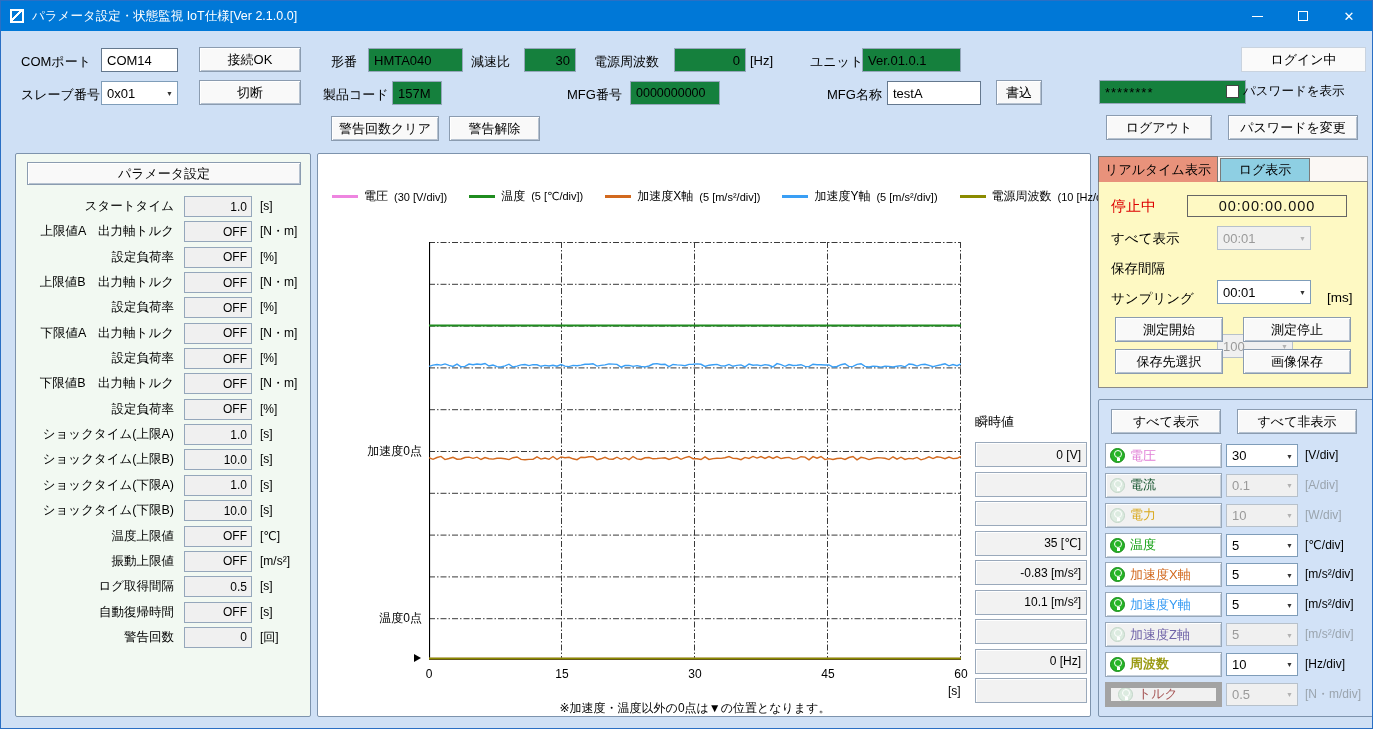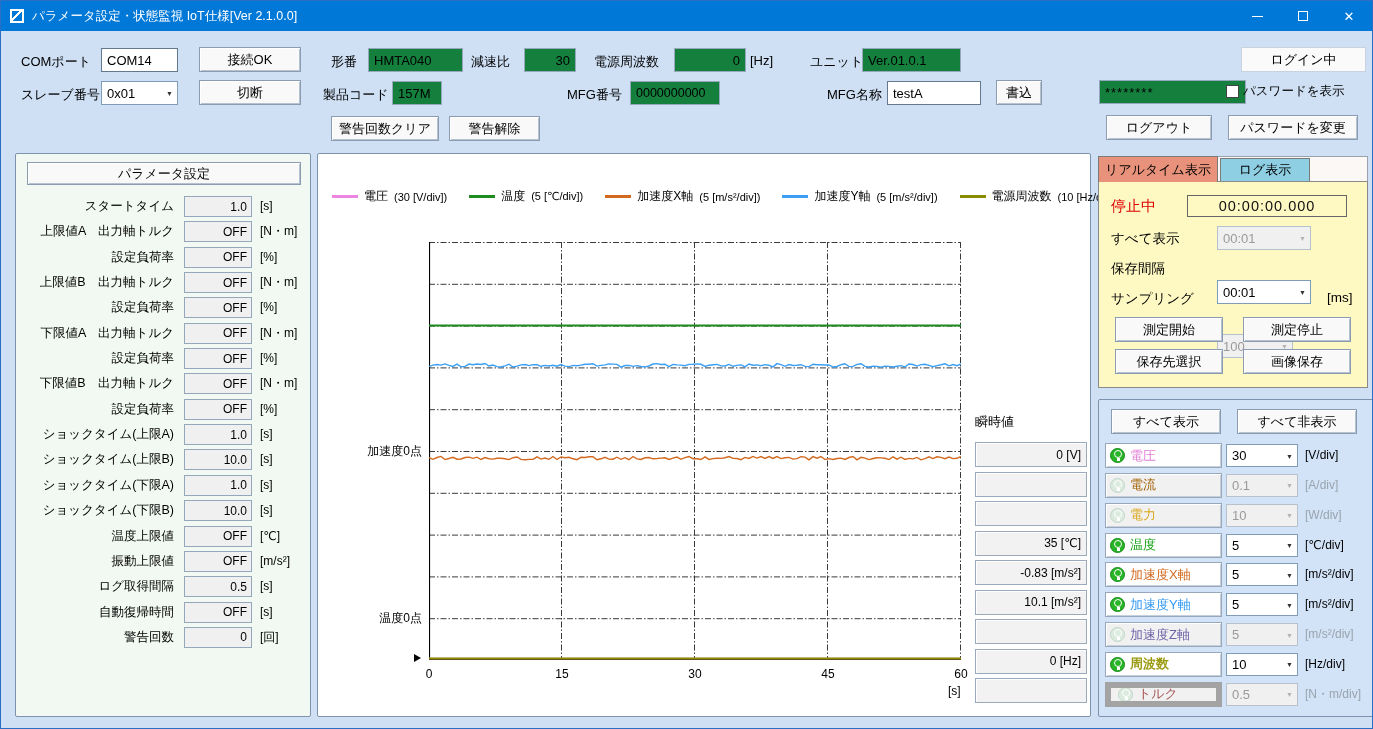--- a/index.html
+++ b/index.html
@@ -283,20 +283,21 @@
     </div>
   <div class="marker-right" style="left:96px;top:500px"></div>
   <div id="xticks">
       <span class="abs xtick" style="left: 96px; top: 513px;">0</span>
       <span class="abs xtick" style="left: 229px; top: 513px;">15</span>
       <span class="abs xtick" style="left: 362px; top: 513px;">30</span>
       <span class="abs xtick" style="left: 495px; top: 513px;">45</span>
       <span class="abs xtick" style="left: 628px; top: 513px;">60</span>
     </div>
   <span class="abs" style="left:630px;top:530px;font-size:12px">[s]</span>
+  <div id="chart-note">※加速度・温度以外の0点は▼の位置となります。</div>
   <div class="ihead">瞬時値</div>
   <div id="instant-boxes">
       <div class="ibox" style="top: 288px;">0 [V]</div>
       <div class="ibox" style="top: 317.5px;"></div>
       <div class="ibox" style="top: 347px;"></div>
       <div class="ibox" style="top: 376.5px;">35 [℃]</div>
       <div class="ibox" style="top: 406px;">-0.83 [m/s²]</div>
       <div class="ibox" style="top: 435.5px;">10.1 [m/s²]</div>
       <div class="ibox" style="top: 465px;"></div>
       <div class="ibox" style="top: 494.5px;">0 [Hz]</div>
@@ -345,21 +346,21 @@
         </div>
         <div class="dd chdd">
           <span>30</span>
           <span class="arr">▼</span>
         </div>
         <span class="chunit">[V/div]</span>
       </div>
       <div class="chrow" style="top: 72.85px;">
         <div class="chbtn off">
           <span class="bulb off"></span>
-          <span style="color: #a16207;">電流</span>
+          <span style="color: #14532d;">電流</span>
         </div>
         <div class="dd chdd off">
           <span>0.1</span>
           <span class="arr">▼</span>
         </div>
         <span class="chunit dim">[A/div]</span>
       </div>
       <div class="chrow" style="top: 102.7px;">
         <div class="chbtn off">
           <span class="bulb off"></span>

